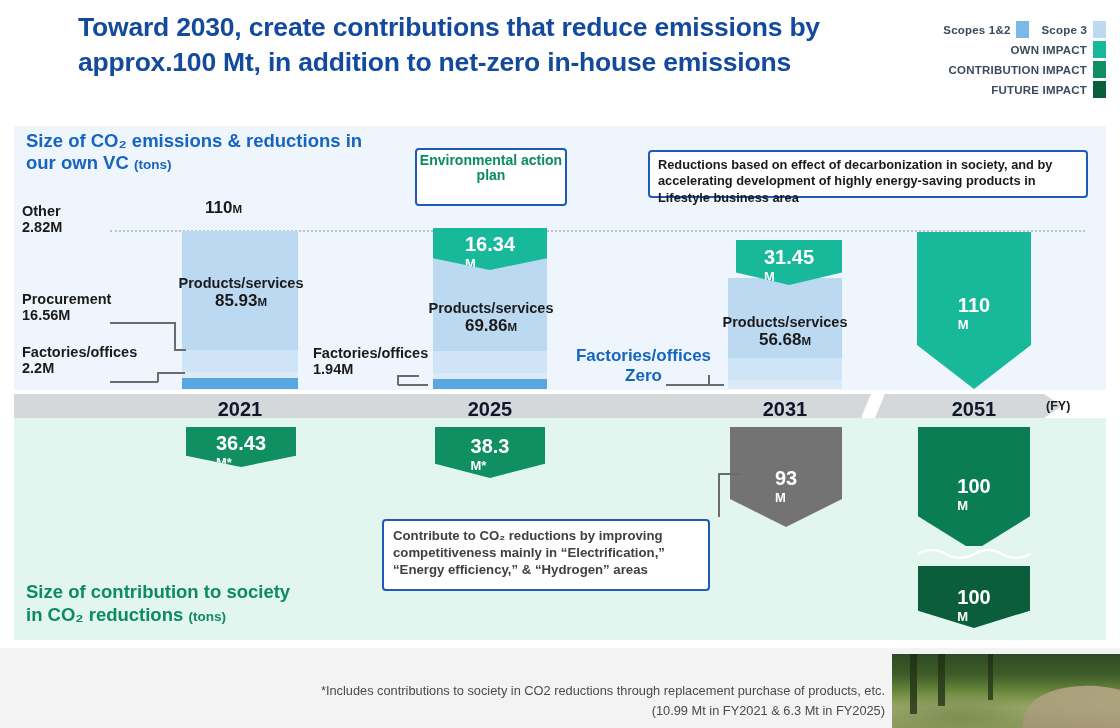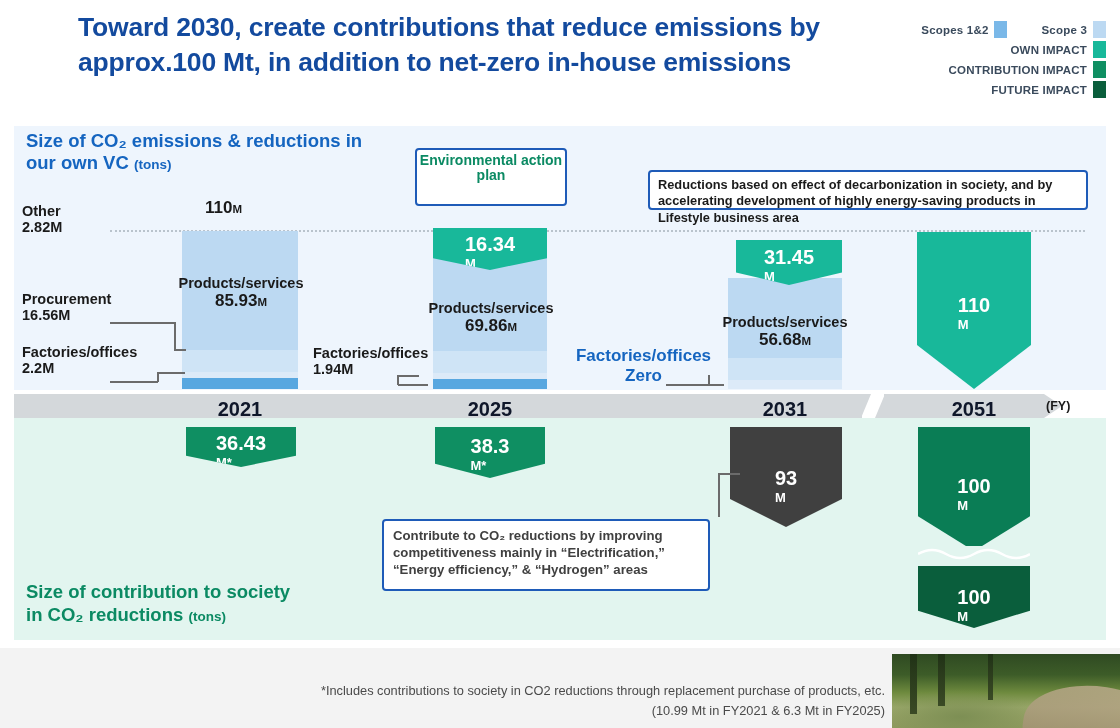--- a/index.html
+++ b/index.html
@@ -59,23 +59,22 @@
     position: absolute; border: 2px solid #1e5bb8; border-radius: 4px;
     background: #ffffff;
   }
   .box-gip {
     left: 415px; top: 148px; width: 152px; height: 58px;
     text-align: center; padding-top: 3px;
   }
   .box-gip .l1 { font-size: 14px; font-weight: bold; color: #0b8a63; line-height: 1.1; }
   .box-gip .l2 { font-size: 21px; font-weight: bold; color: #1565c0; margin-top: 2px; }
   .box-red {
-    left: 648px; top: 150px; width: 440px; height: 40px;
+    left: 648px; top: 150px; width: 440px; height: 48px;
     padding: 5px 8px;
-    margin-top: 20px;
   }
   .box-red span { font-size: 12.8px; font-weight: bold; color: #1a1a1a; line-height: 1.28; display: block; }
   .box-contrib {
     left: 382px; top: 519px; width: 328px; height: 72px;
     padding: 6px 9px;
   }
   .box-contrib span { font-size: 13.2px; font-weight: bold; color: #404040; line-height: 1.3; display: block; }
 
   
   .axis-band {
@@ -166,21 +165,21 @@
 
 <div id="root">
 
   <div class="title">Toward 2030, create contributions that reduce emissions by approx.100 Mt, in addition to net-zero in-house emissions</div>
 
   <div class="legend">
     <div class="legend-row top">
       <div class="legend-top-inner">
         <span class="legend-label">Scopes 1&amp;2</span>
         <span class="legend-swatch" style="background:#7ab8e8"></span>
-        <span class="legend-label" style="margin-left:28px">Scope 3</span>
+        <span class="legend-label" style="margin-left:6px">Scope 3</span>
         <span class="legend-swatch" style="background:#bcd9f2"></span>
       </div>
     </div>
     <div class="legend-row">
       <span class="legend-label">OWN IMPACT</span>
       <span class="legend-swatch" style="background:#18b89a"></span>
     </div>
     <div class="legend-row">
       <span class="legend-label">CONTRIBUTION IMPACT</span>
       <span class="legend-swatch" style="background:#0f8f62"></span>
@@ -321,21 +320,21 @@
       </span>
   </div>
 
   <div class="pent" style="left:435px; top:427px; width:110px; height:51px; background:#0f8f62; padding-top:8px;">
     <span class="num">
         <span>38.3</span>
         <span class="sm">M*</span>
       </span>
   </div>
 
-  <div class="pent" style="left:730px; top:427px; width:112px; height:100px; background:#404040; padding-top:40px;">
+  <div class="pent" style="left:730px; top:427px; width:112px; height:100px; background:#737373; padding-top:40px;">
     <span class="num">
         <span>93</span>
         <span class="sm">M</span>
       </span>
   </div>
   <div class="leader" style="left:718px; top:473px; width:1.5px; height:44px;"></div>
   <div class="leader" style="left:718px; top:473px; width:22px; height:1.5px;"></div>
 
   <div class="pent" style="left:918px; top:427px; width:112px; height:124px; background:#0a7d55; padding-top:48px;">
     <span class="num">

